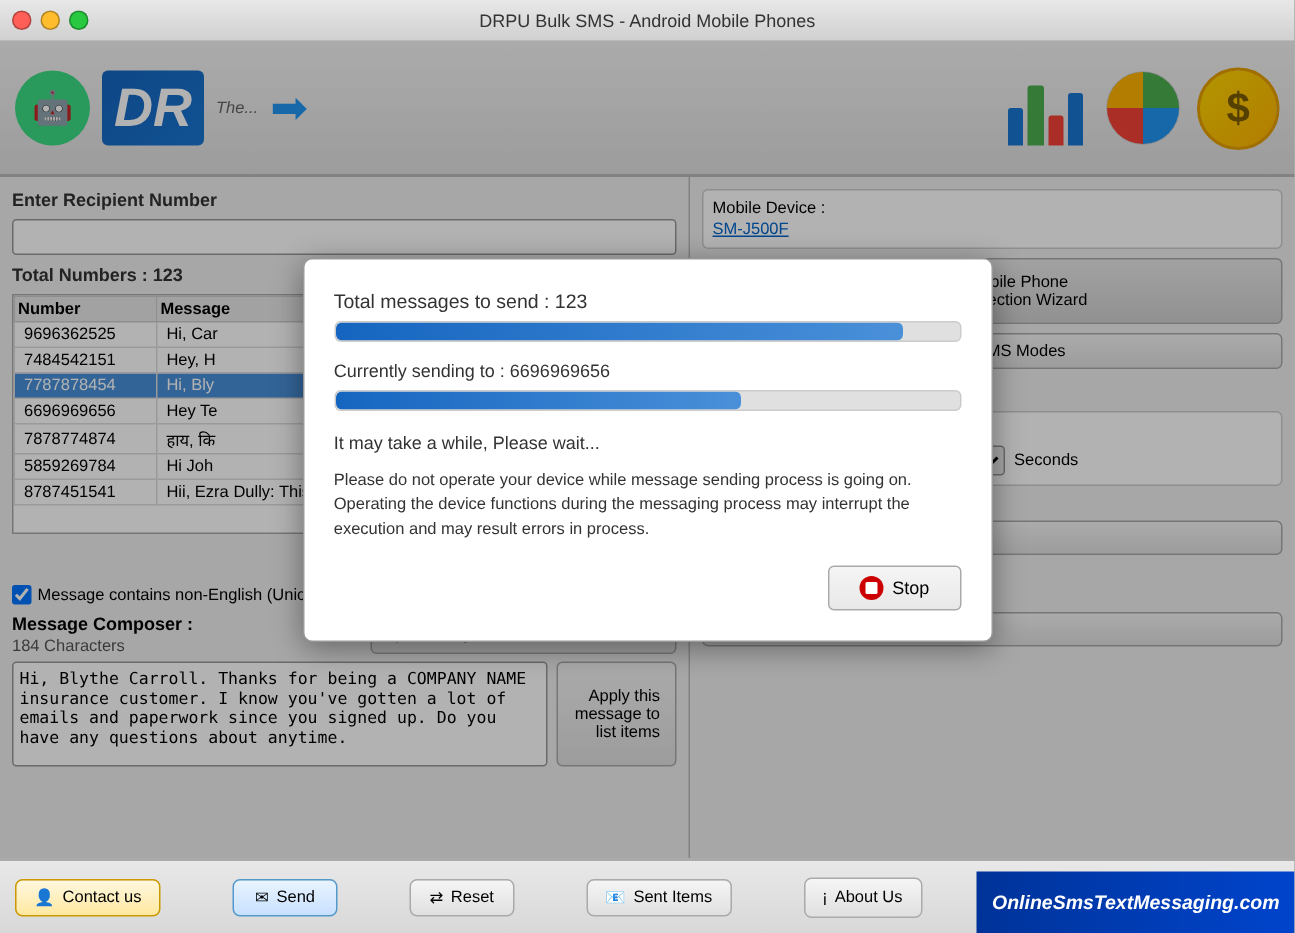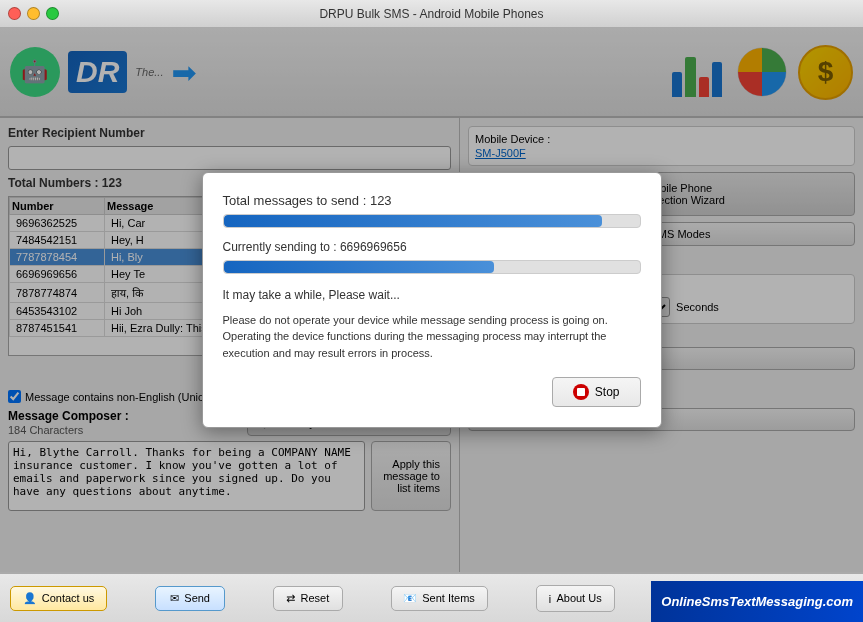--- a/index.html
+++ b/index.html
@@ -68,21 +68,21 @@
     .android-icon {
       width: 50px; height: 50px;
       background: #3ddc84;
       border-radius: 50%;
       display: flex; align-items: center; justify-content: center;
       font-size: 22px;
     }
     .dr-logo {
       background: linear-gradient(135deg, #1565c0, #1976d2);
       color: white;
-      font-size: 30px;
+      font-size: 36px;
       font-weight: bold;
       padding: 4px 8px;
       border-radius: 4px;
       font-style: italic;
     }
     .header-right {
       position: absolute;
       right: 10px;
       display: flex;
       align-items: center;
@@ -620,21 +620,21 @@
               </tr>
               <tr>
                 <td>6696969656</td>
                 <td>Hey Te</td>
               </tr>
               <tr>
                 <td>7878774874</td>
                 <td>हाय, कि</td>
               </tr>
               <tr>
-                <td>6453543102</td>
+                <td>5859269784</td>
                 <td>Hi Joh</td>
               </tr>
               <tr>
                 <td>8787451541</td>
                 <td>Hii, Ezra Dully: This is RECRUITER from AGENCY: I</td>
               </tr>
             </tbody>
         </table>
       </div>
 

